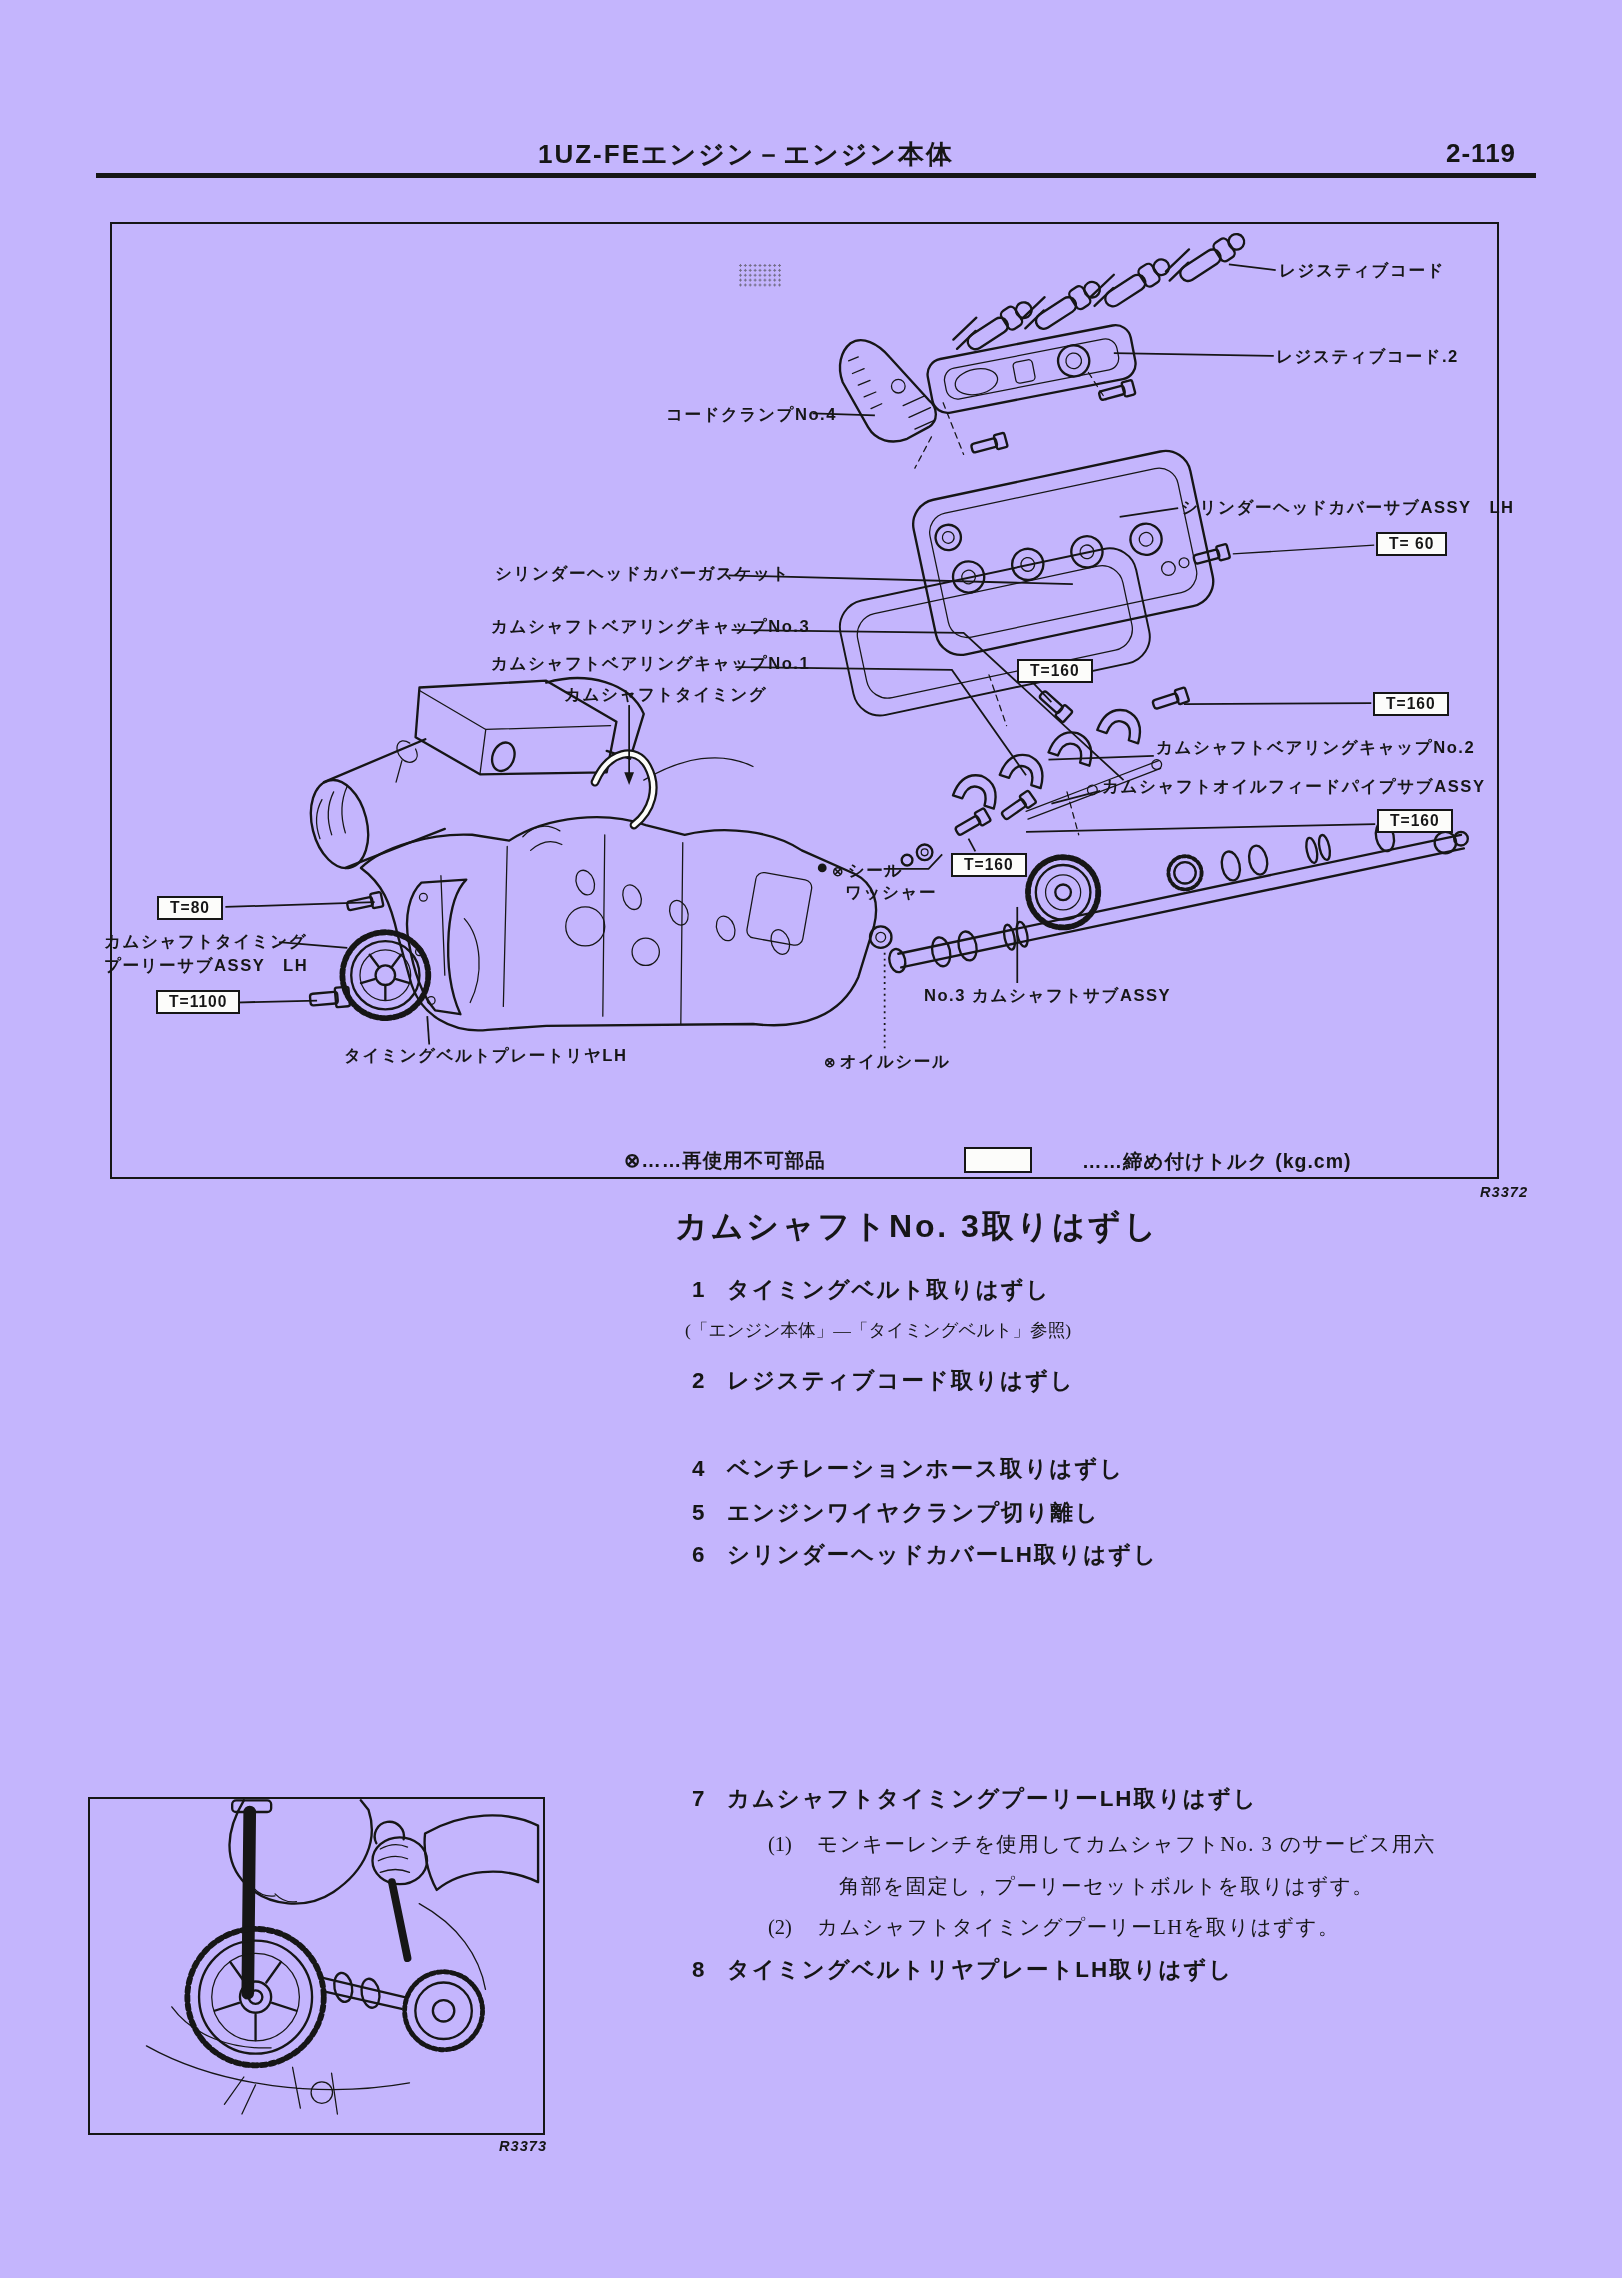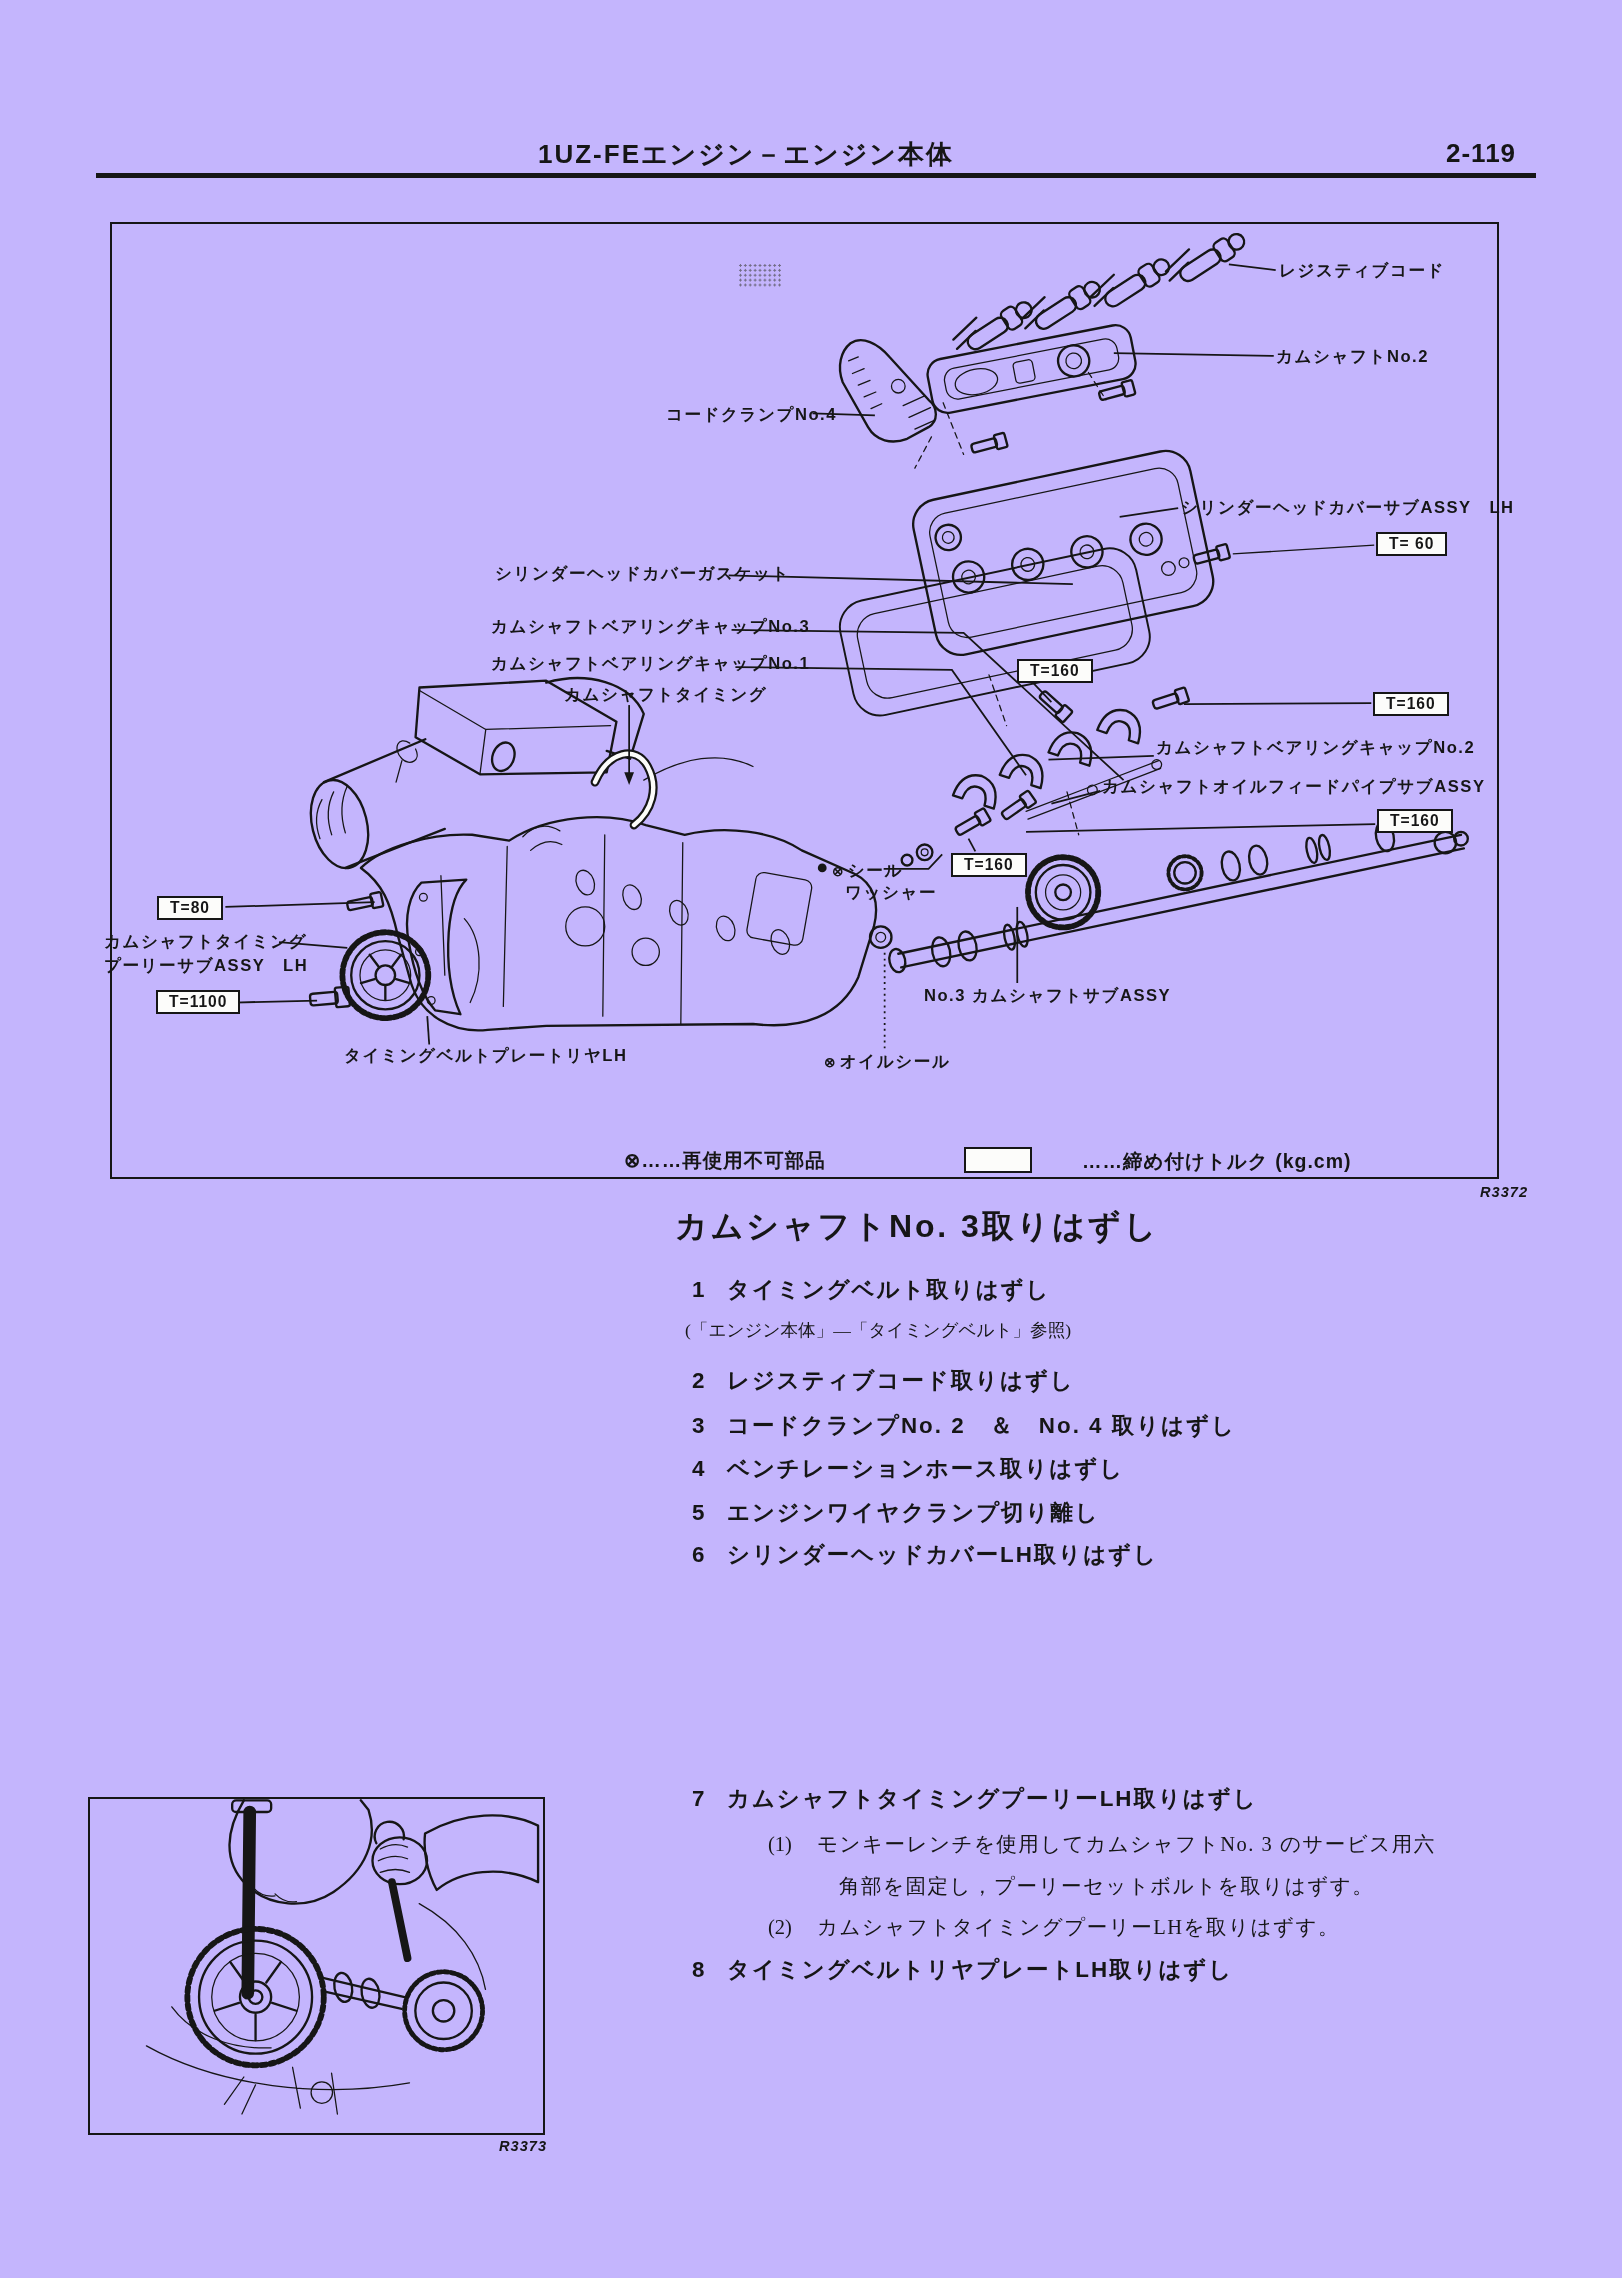--- a/index.html
+++ b/index.html
@@ -271,21 +271,21 @@
       <line x1="231" y1="930" x2="384" y2="925"></line>
       <line x1="286" y1="966" x2="356" y2="972"></line>
       <line x1="240" y1="1028" x2="325" y2="1026"></line>
       <line x1="440" y1="1071" x2="438" y2="1042"></line>
       <line x1="1043" y1="930" x2="1043" y2="1008"></line>
       <line x1="907" y1="977" x2="907" y2="1075" stroke-dasharray="2 4"></line>
     </g>
   </svg>
 
   <div class="dlabel" style="left:1279px;top:262px">レジスティブコード</div>
-  <div class="dlabel" style="left:1276px;top:348px">カムシャフトNo.2</div>
+  <div class="dlabel" style="left:1276px;top:348px">レジスティブコード.2</div>
   <div class="dlabel" style="left:666px;top:406px">コードクランプNo.4</div>
   <div class="dlabel" style="left:1181px;top:499px">シリンダーヘッドカバーサブASSY　LH</div>
   <div class="dlabel" style="left:495px;top:565px">シリンダーヘッドカバーガスケット</div>
   <div class="dlabel" style="left:491px;top:618px">カムシャフトベアリングキャップNo.3</div>
   <div class="dlabel" style="left:491px;top:655px">カムシャフトベアリングキャップNo.1</div>
   <div class="dlabel" style="left:564px;top:686px">カムシャフトタイミング</div>
   <div class="dlabel" style="left:1156px;top:739px">カムシャフトベアリングキャップNo.2</div>
   <div class="dlabel" style="left:1102px;top:778px">カムシャフトオイルフィードパイプサブASSY</div>
   <div class="dlabel" style="left:832px;top:862px"><span class="nr">⊗</span><span>シール</span></div>
   <div class="dlabel" style="left:845px;top:884px">ワッシャー</div>
@@ -306,21 +306,20 @@
   <div class="legend-nr"><span>⊗</span><span>……再使用不可部品</span></div>
   <div class="legend-tq-box"></div>
   <div class="legend-tq">……締め付けトルク (kg.cm)</div>
   <div class="figcode" style="left:1480px;top:1184px">R3372</div>
 
   <div class="sec-title">カムシャフトNo. 3取りはずし</div>
 
   <div class="step" style="top:1274px"><span class="n">1</span><span>タイミングベルト取りはずし</span></div>
   <div class="ref">(「エンジン本体」―「タイミングベルト」参照)</div>
   <div class="step" style="top:1365px"><span class="n">2</span><span>レジスティブコード取りはずし</span></div>
-  <div class="step" style="top:1410px"><span class="n">3</span><span>コードクランプNo. 2　＆　No. 4 取りはずし</span></div>
   <div class="step" style="top:1453px"><span class="n">4</span><span>ベンチレーションホース取りはずし</span></div>
   <div class="step" style="top:1497px"><span class="n">5</span><span>エンジンワイヤクランプ切り離し</span></div>
   <div class="step" style="top:1539px"><span class="n">6</span><span>シリンダーヘッドカバーLH取りはずし</span></div>
   <div class="step" style="top:1783px"><span class="n">7</span><span>カムシャフトタイミングプーリーLH取りはずし</span></div>
   <div class="sub" style="top:1830px"><span class="sn">(1)</span><span>モンキーレンチを使用してカムシャフトNo. 3 のサービス用六</span></div>
   <div class="subcont" style="top:1872px">角部を固定し，プーリーセットボルトを取りはずす。</div>
   <div class="sub" style="top:1913px"><span class="sn">(2)</span><span>カムシャフトタイミングプーリーLHを取りはずす。</span></div>
   <div class="step" style="top:1954px"><span class="n">8</span><span>タイミングベルトリヤプレートLH取りはずし</span></div>
 
   <div class="photo-box"></div>

